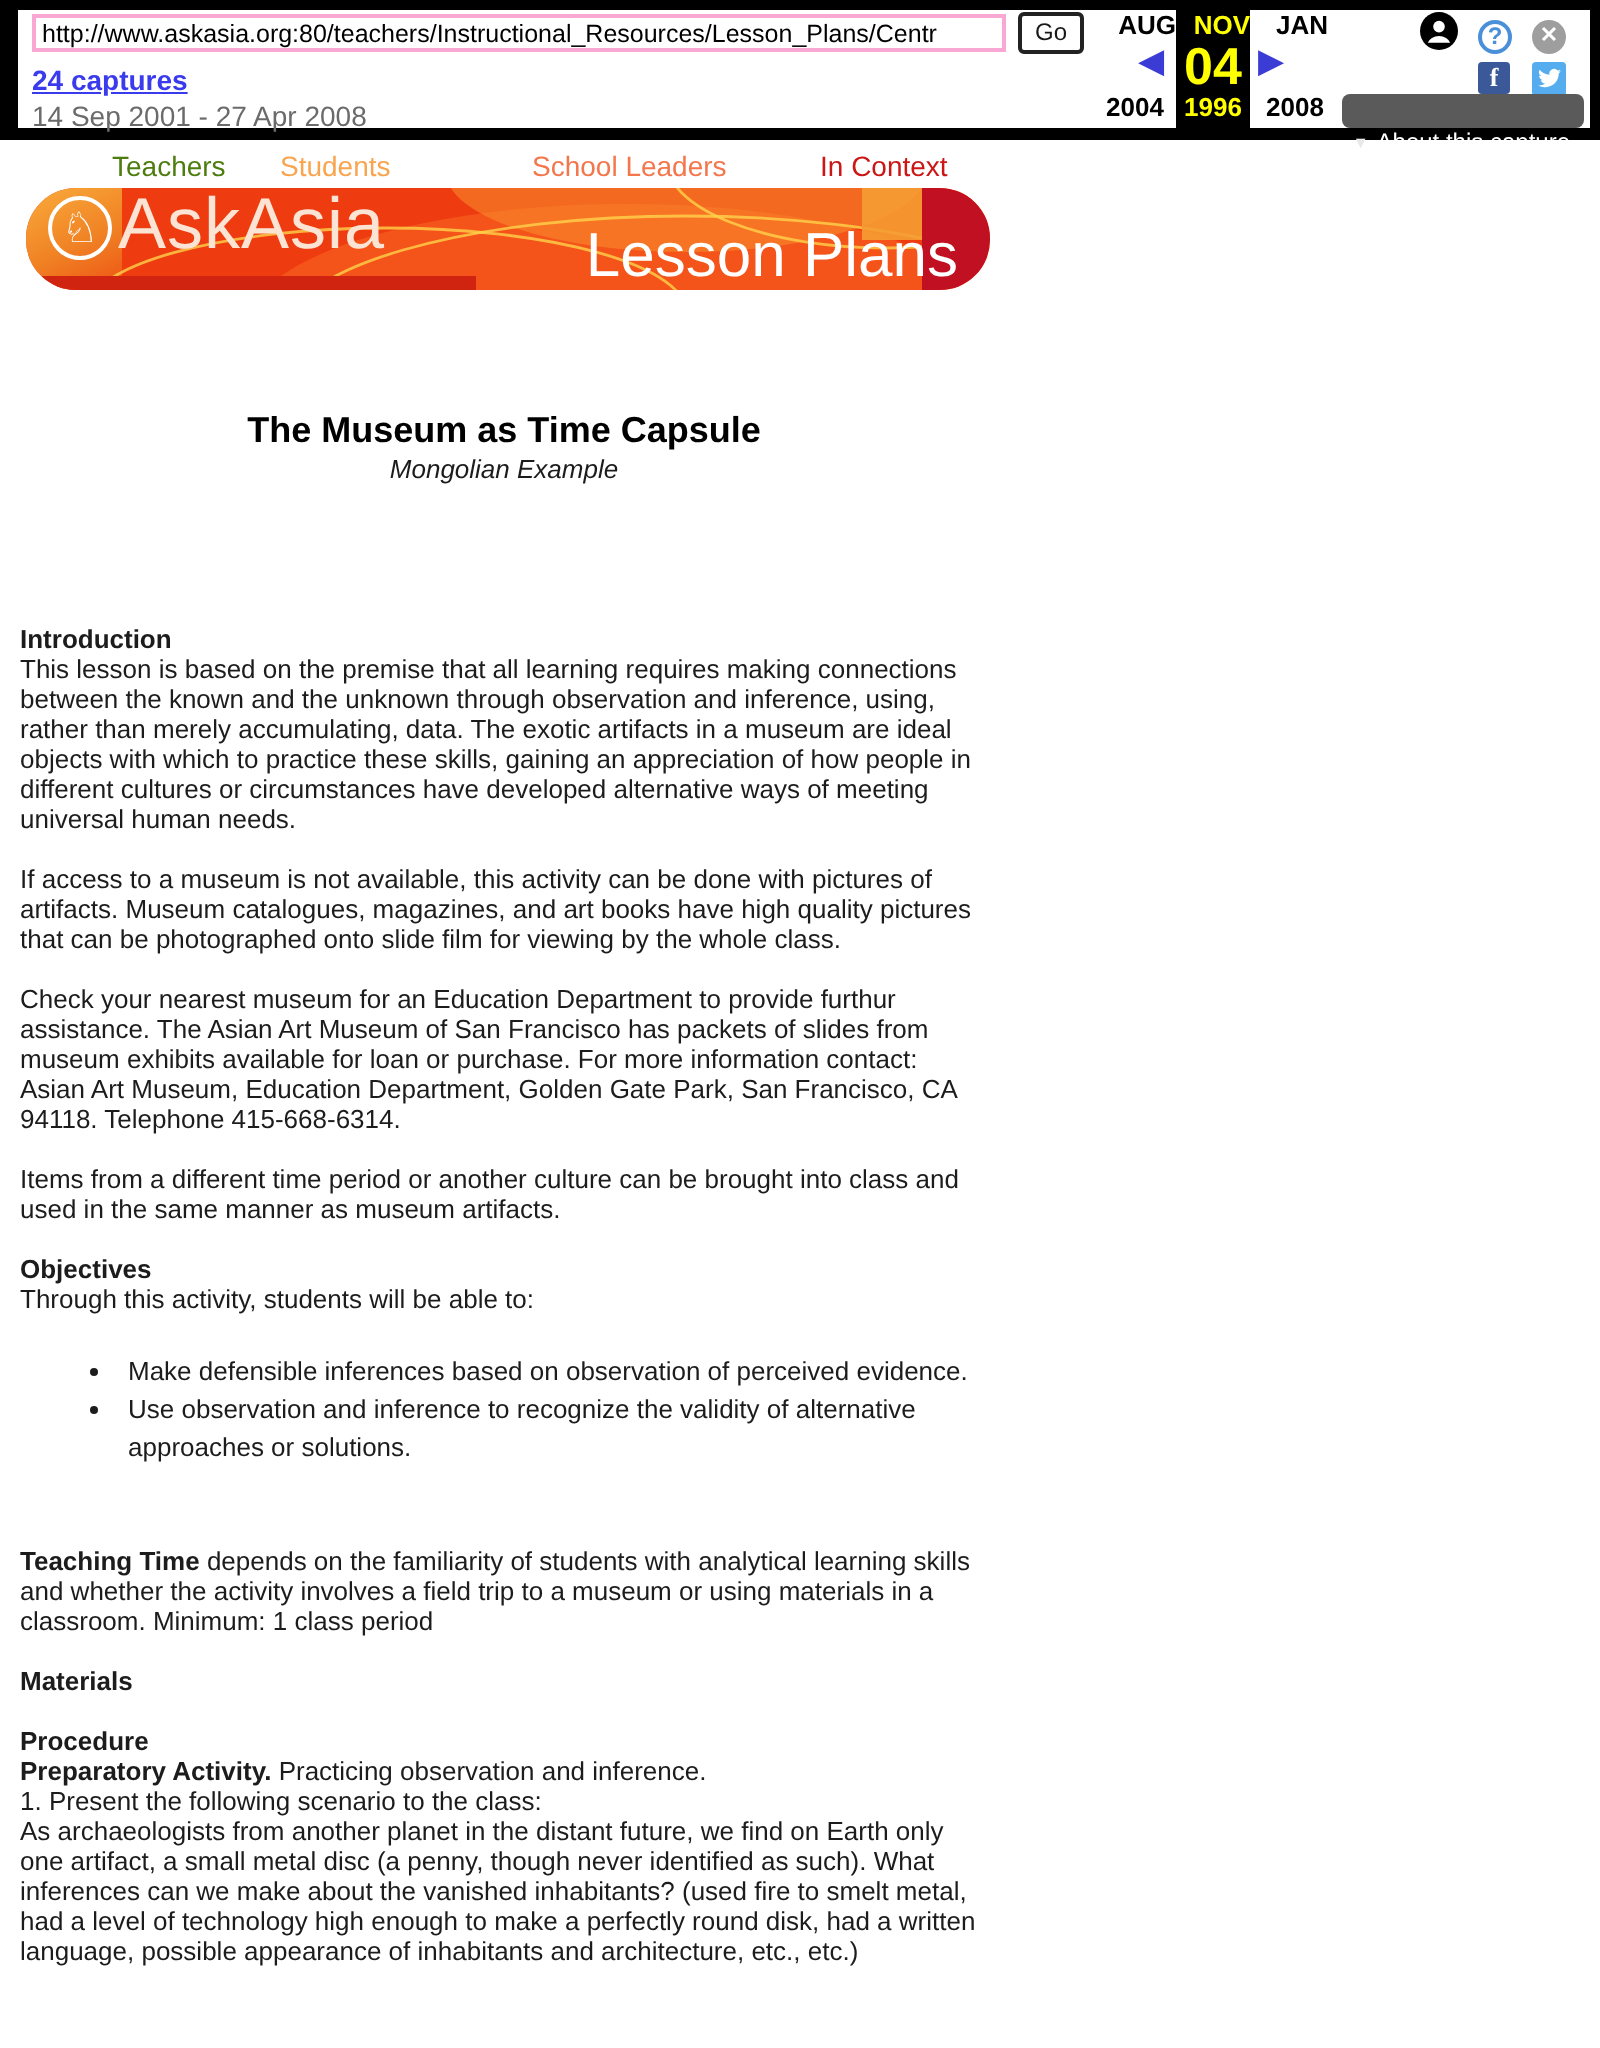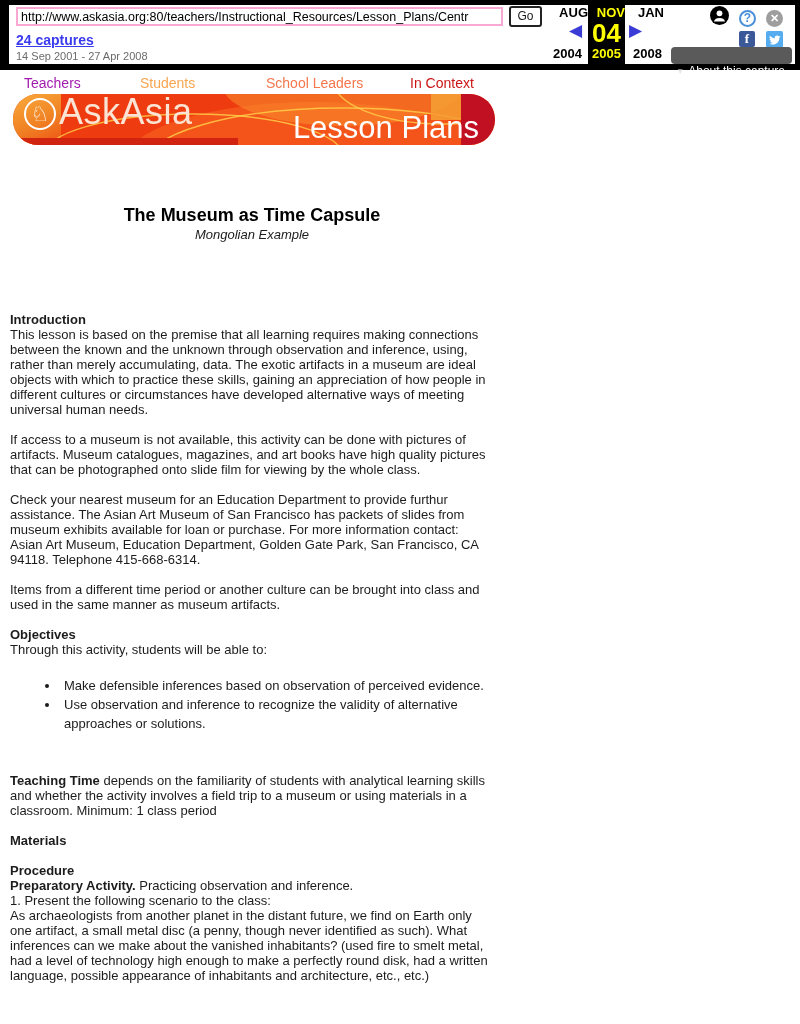--- a/index.html
+++ b/index.html
@@ -19,21 +19,21 @@
   }
   .wb-go {
     position: absolute; left: 500px; top: 1px; width: 33px; height: 21px;
     border: 2px solid #222; border-radius: 3px; background: #fff;
     font-size: 12px; text-align: center; line-height: 17px; cursor: pointer;
   }
   .wb-captures {
     position: absolute; left: 7px; top: 27px;
     font-size: 14px; font-weight: bold; color: #3b3bee; text-decoration: underline; cursor: pointer;
   }
-  .wb-range { position: absolute; left: 7px; top: 45px; font-size: 11px; color: #6b6b6b; }
+  .wb-range { position: absolute; left: 7px; top: 45px; font-size: 14px; color: #6b6b6b; }
 
   .wb-strip { position: absolute; left: 579px; top: 0; width: 37px; height: 59px; background: #000; }
   .wb-month { position: absolute; top: 0; width: 37px; text-align: right; font-size: 13px; font-weight: bold; color: #000; }
   .wb-month.hl { color: #ffff00; }
   .m-prev { left: 542px; } .m-cur { left: 579px; } .m-next { left: 618px; }
   .wb-arrow { position: absolute; top: 17px; font-size: 17px; color: #3b3bd6; cursor: pointer; line-height: 1; }
   .a-prev { left: 560px; } .a-next { left: 620px; }
   .wb-day { position: absolute; left: 579px; top: 13px; width: 37px; text-align: center; font-size: 26px; font-weight: bold; color: #ffff00; }
   .wb-year { position: absolute; top: 41px; width: 41px; text-align: center; font-size: 13px; font-weight: bold; color: #000; cursor: pointer; }
   .wb-year.hl { color: #ffff00; cursor: default; }
@@ -53,21 +53,21 @@
     position: absolute; right: 3px; bottom: 0px; height: 17px;
     background: #5a5a5a; border-radius: 4px; padding: 17px 7px 0 5px;
     color: #fff; font-size: 12px; cursor: pointer; white-space: nowrap;
   }
   .wb-about .lbl { text-decoration: underline; color: #fff; }
   .wb-about .tri { font-size: 8px; color: #e8e8e8; margin-right: 4px; vertical-align: 1px; }
 
   
   .site-tabs { position: relative; height: 20px; margin-top: 3px; font-size: 14px; }
   .site-tabs span { position: absolute; top: 2px; cursor: pointer; }
-  .tab-teachers { left: 24px;  color: #a21caf; }
+  .tab-teachers { left: 56px;  color: #4d7c0f; }
   .tab-students { left: 140px; color: #f9a550; }
   .tab-leaders  { left: 266px; color: #f4764c; }
   .tab-context  { left: 410px; color: #cc1616; }
 
   
   .banner {
     position: relative; margin: 1px 0 0 13px; width: 482px; height: 51px;
     background: #ee3b10; border-radius: 25px; overflow: hidden;
   }
   .banner .left-block {
@@ -118,21 +118,21 @@
   <div class="wb-range">14 Sep 2001 - 27 Apr 2008</div>
 
   <div class="wb-strip"></div>
   <div class="wb-month m-prev">AUG</div>
   <div class="wb-month m-cur hl">NOV</div>
   <div class="wb-month m-next">JAN</div>
   <div class="wb-arrow a-prev">◀</div>
   <div class="wb-day">04</div>
   <div class="wb-arrow a-next">▶</div>
   <div class="wb-year y-prev">2004</div>
-  <div class="wb-year y-cur hl">2005</div>
+  <div class="wb-year y-cur hl">1996</div>
   <div class="wb-year y-next">2008</div>
 
   <div class="wb-ico ico-profile">
     <svg width="19" height="19" viewBox="0 0 19 19">
       <circle cx="9.5" cy="9.5" r="9.5" fill="#000"></circle>
       <circle cx="9.5" cy="7.3" r="2.9" fill="#fff"></circle>
       <path d="M3.9 15.4 a5.8 4.6 0 0 1 11.2 0 z" fill="#fff"></path>
     </svg>
   </div>
   <div class="wb-ico ico-help">?</div>

